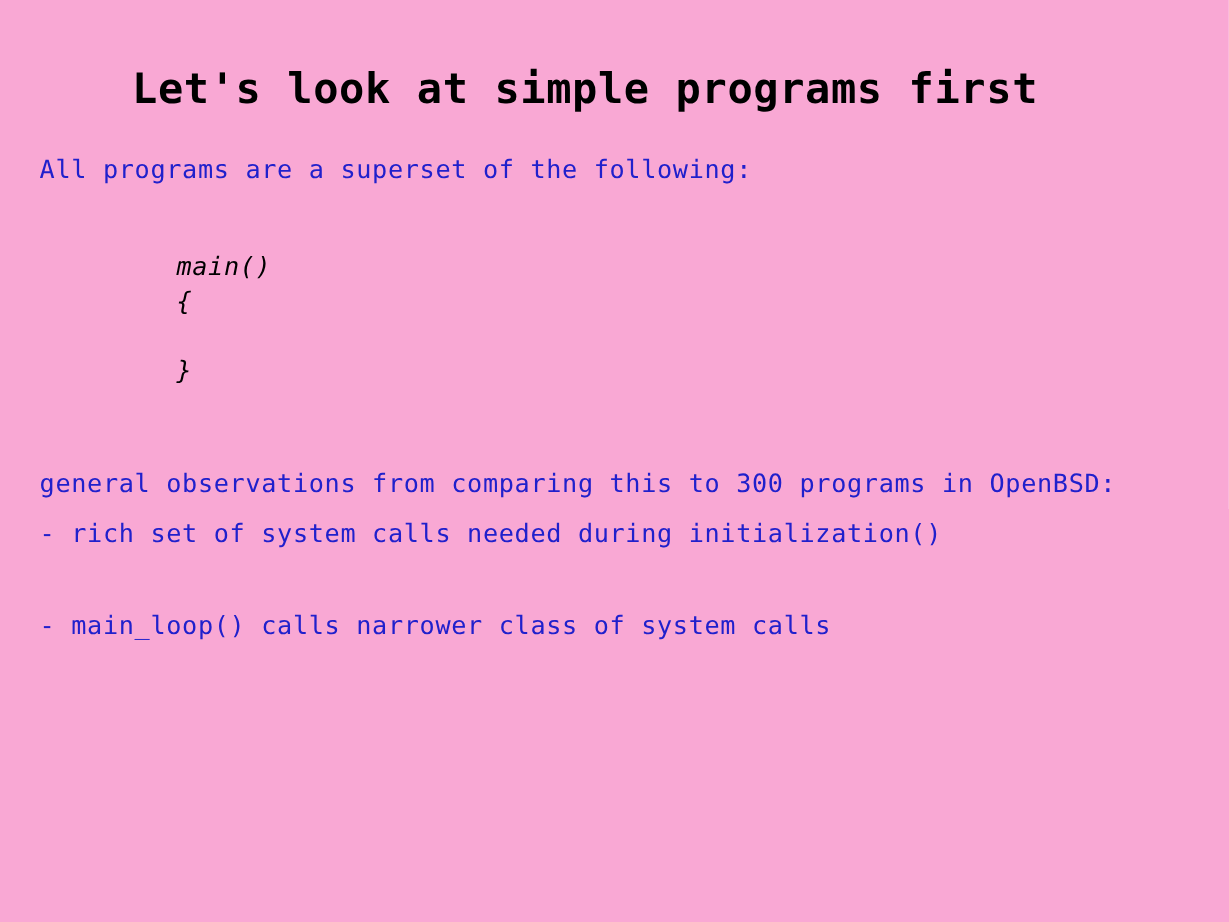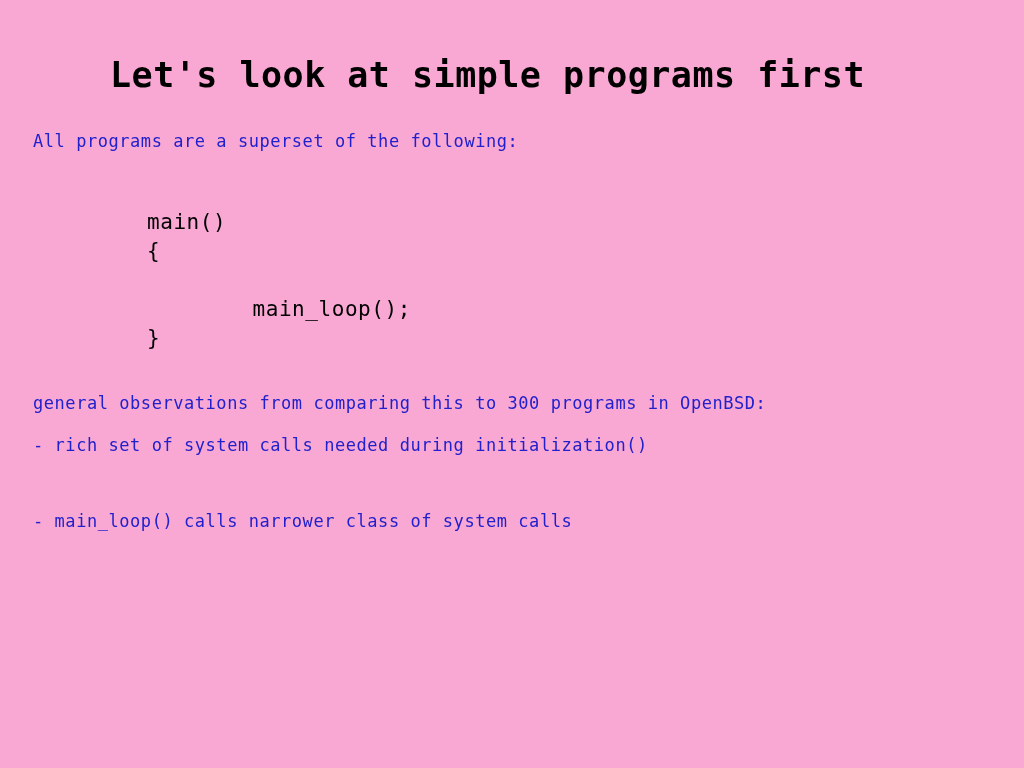--- a/index.html
+++ b/index.html
@@ -35,21 +35,21 @@
     letter-spacing: 0.5px;
     color: #000000;
     white-space: pre;
   }
 
   
   .blue-line {
     position: absolute;
     left: 33px;
     font-family: "DejaVu Sans Mono", "Liberation Mono", monospace;
-    font-size: 17px;
+    font-size: 21px;
     line-height: 26px;
     letter-spacing: 0.55px;
     color: #2020cc;
     white-space: pre;
   }
 
   #intro-line   { top: 128px; }
   #observations { top: 390px; }
   #bullet-0     { top: 432px; }
   #bullet-1     { top: 508px; }
@@ -58,38 +58,39 @@
   #code-block {
     position: absolute;
     left: 147px;
     top: 187px;
     font-family: "DejaVu Sans Mono", "Liberation Mono", monospace;
     font-size: 21px;
     line-height: 29px;
     letter-spacing: 0.55px;
     color: #000000;
     white-space: pre;
+    font-style: italic;
   }
   .code-line {
     display: block;
     height: 29px;
     white-space: pre;
   }
   .code-line.blank { color: transparent; }
 </style>
 </head>
 <body>
 
 <div id="slide">
 
   <h1 id="slide-title">Let's look at simple programs first</h1>
 
   <div class="blue-line" id="intro-line">All programs are a superset of the following:</div>
 
-  <pre id="code-block"><span class="code-line">main()</span><span class="code-line">{</span><span class="code-line blank"></span><span class="code-line">        main_loop();</span><span class="code-line">}</span></pre>
+  <pre id="code-block"><span class="code-line">main()</span><span class="code-line">{</span><span class="code-line blank"></span><span class="code-line">}</span></pre>
 
   <div class="blue-line" id="observations">general observations from comparing this to 300 programs in OpenBSD:</div>
 
   <div class="blue-line" id="bullet-0">- rich set of system calls needed during initialization()</div>
 
   <div class="blue-line" id="bullet-1">- main_loop() calls narrower class of system calls</div>
 
 </div>
 
 </body></html>

